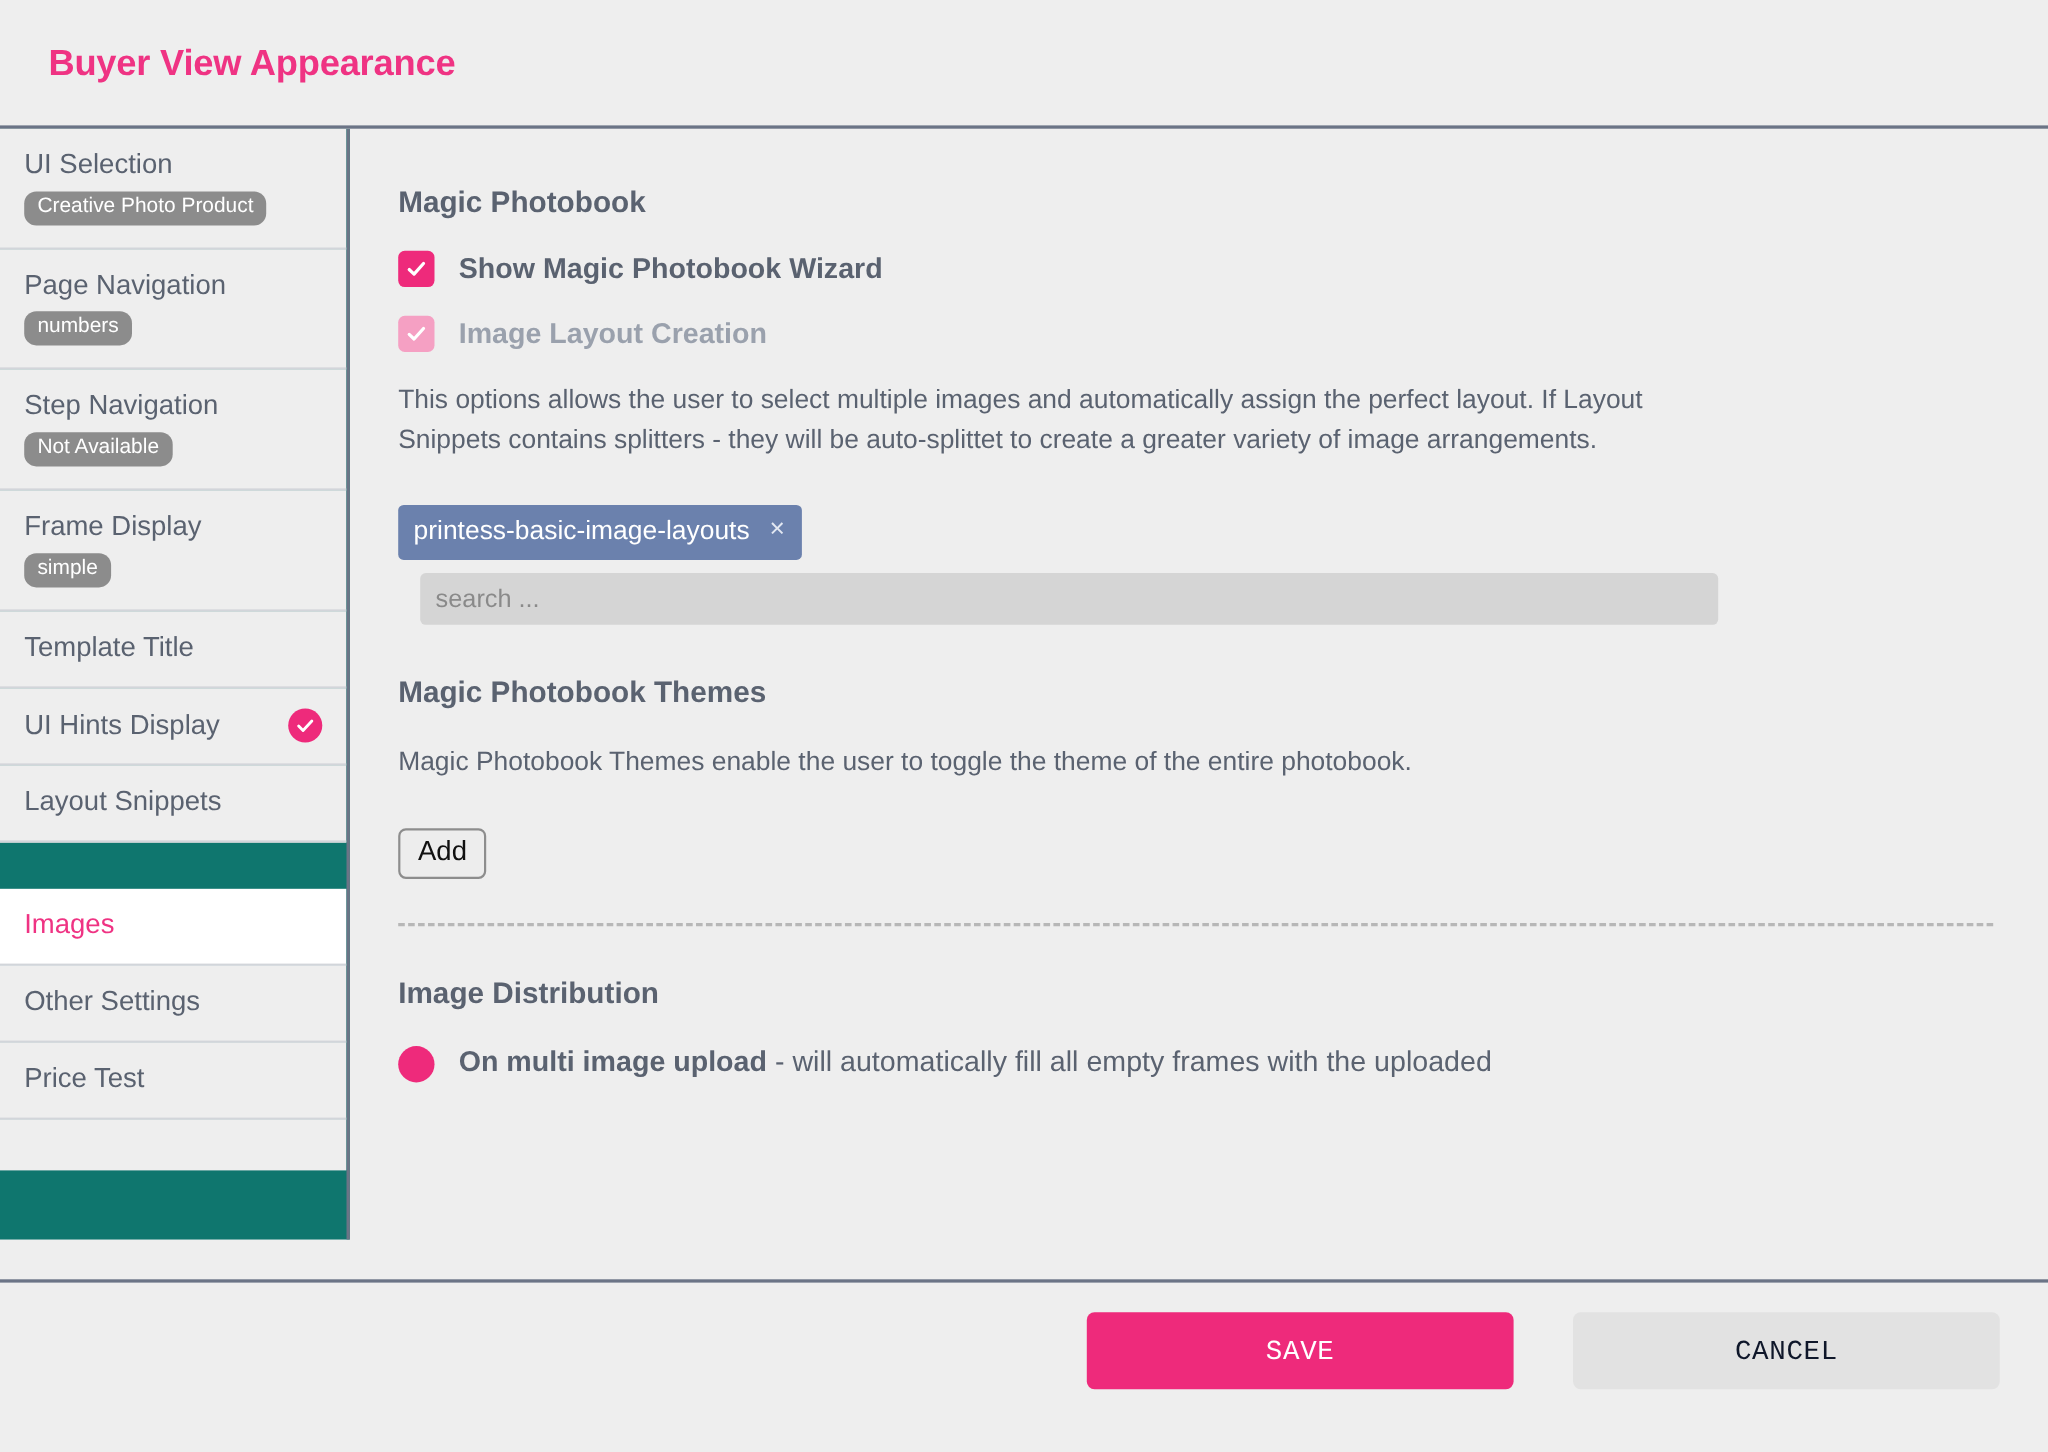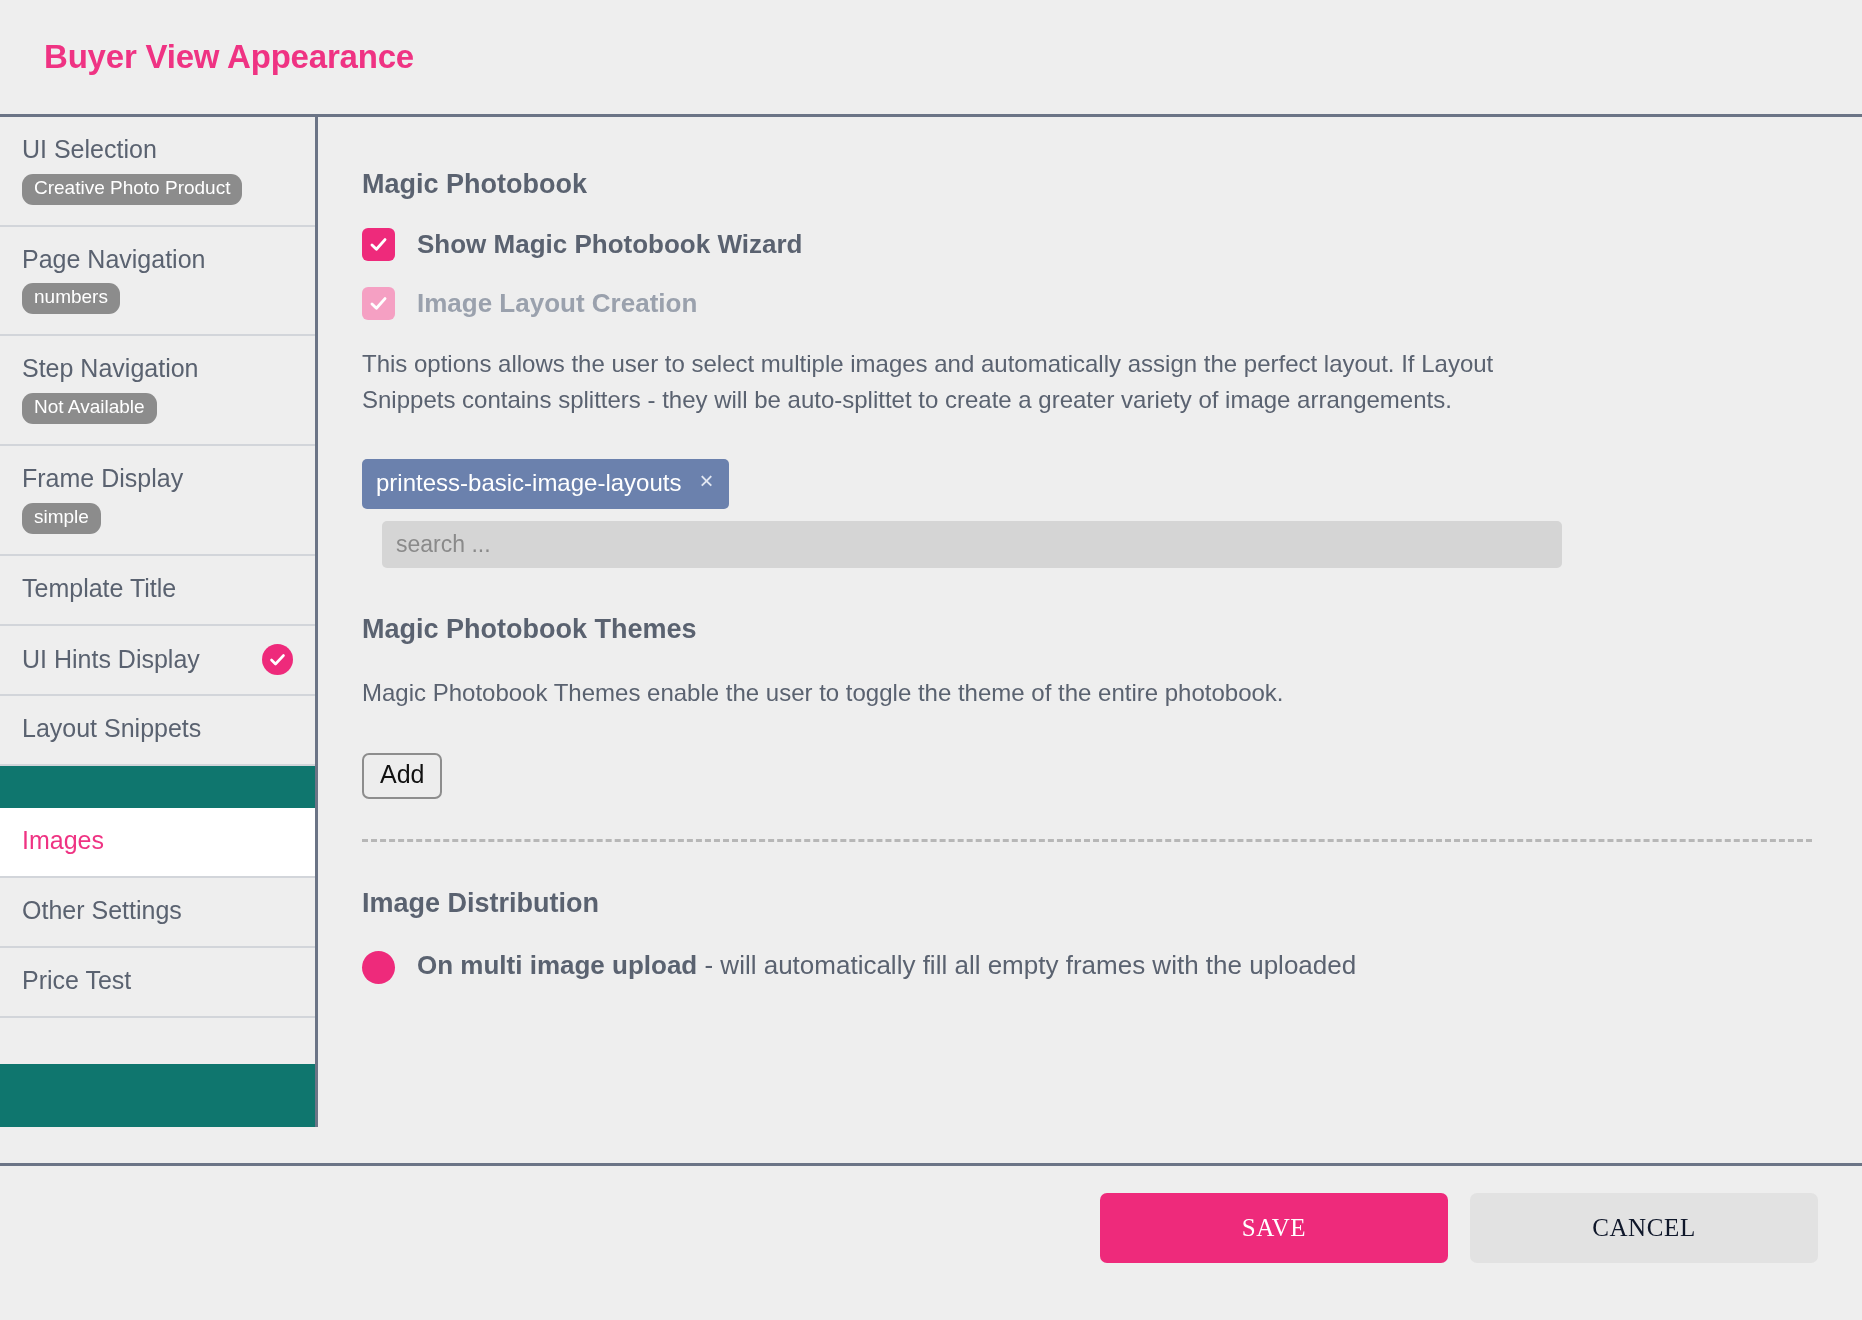--- a/index.html
+++ b/index.html
@@ -230,28 +230,29 @@
     height: 157px;
     background: #eeeeee;
     border-top: 3px solid #6b7486;
     display: flex;
     align-items: flex-start;
     justify-content: flex-end;
     padding: 27px 44px 0 0;
     gap: 22px;
   }
   .btn {
-    width: 348px;
+    width: 388px;
     height: 70px;
     border: none;
     border-radius: 7px;
-    font-family: Liberation Serif, serif;
+    font-family: Liberation Mono, monospace;
     font-size: 25px;
     letter-spacing: 0.6px;
     cursor: pointer;
+    margin-left: 32px;
   }
   .btn-save { background: #ee2a7b; color: #ffffff; }
   .btn-cancel { background: #e2e2e2; color: #0f172a; }
 </style>
 </head>
 <body>
 
 <div class="page-header">
   <div class="page-title">Buyer View Appearance</div>
 </div>

